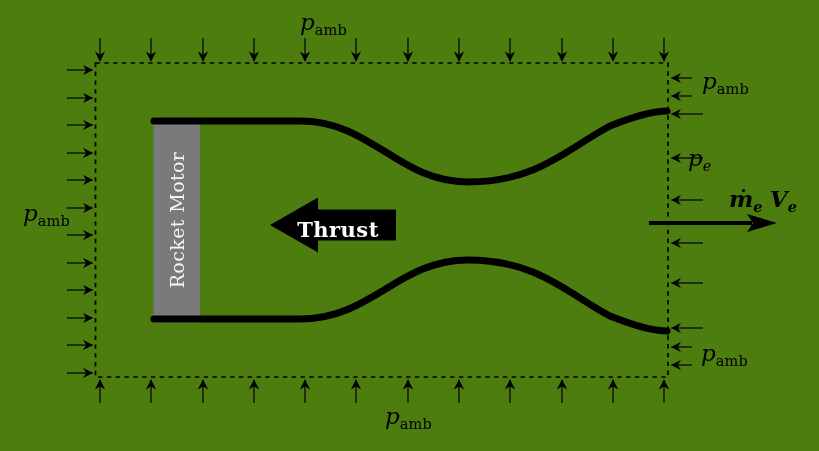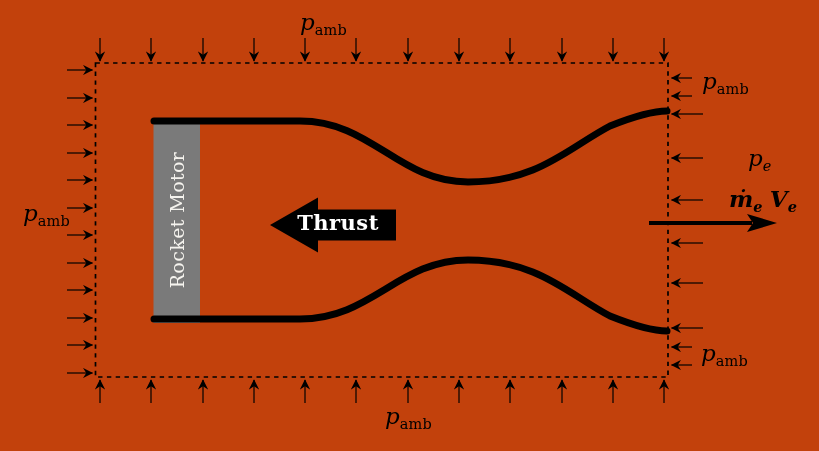--- a/index.html
+++ b/index.html
@@ -1,19 +1,19 @@
 <!DOCTYPE html>
 <html><head>
 <meta charset="utf-8">
 <style>
   html,body{margin:0;padding:0;background:#ffffff;}
   #figure{
     position:relative;
     width:819px;height:451px;
-    background:#c2410c;
+    background:#4d7c0f;
     font-family:"DejaVu Serif","Liberation Serif",serif;
     overflow:hidden;
   }
   #figure svg{position:absolute;left:0;top:0;}
   .mlabel{
     position:absolute;
     color:#000;
     font-size:23px;
     line-height:1;
     white-space:nowrap;
@@ -23,21 +23,21 @@
     font-size:14.5px;
     position:relative;
     top:5px;
     letter-spacing:0.2px;
   }
   .sub.rm{font-style:normal;}
   .sub.it{font-style:italic;}
   .gap{display:inline-block;width:7px;}
   .thrust-label{
     position:absolute;
-    left:288px;top:207px;width:100px;height:30px;
+    left:288px;top:214px;width:100px;height:30px;
     display:flex;align-items:center;justify-content:center;
     color:#ffffff;
     font-weight:bold;
     font-size:21px;
     letter-spacing:0.5px;
   }
   .motor-label{
     position:absolute;
     left:177px;top:220px;
     transform:translate(-50%,-50%) rotate(-90deg);
@@ -145,21 +145,21 @@
   </div>
 
   <div class="mlabel" style="left:702px;top:70px;">
     <span class="it">p</span><span class="sub rm">amb</span>
   </div>
 
   <div class="mlabel" style="left:701px;top:342px;">
     <span class="it">p</span><span class="sub rm">amb</span>
   </div>
 
-  <div class="mlabel" style="left:748px;top:147px;">
+  <div class="mlabel" style="left:688px;top:147px;">
     <span class="it">p</span><span class="sub it">e</span>
   </div>
 
   <div class="mlabel" style="left:729px;top:187px;font-weight:bold;">
     <span class="it">ṁ</span><span class="sub it">e</span><span class="gap"></span><span class="it">V</span><span class="sub it">e</span>
   </div>
 
   <div class="thrust-label">Thrust</div>
 
   <div class="motor-label">Rocket Motor</div>

